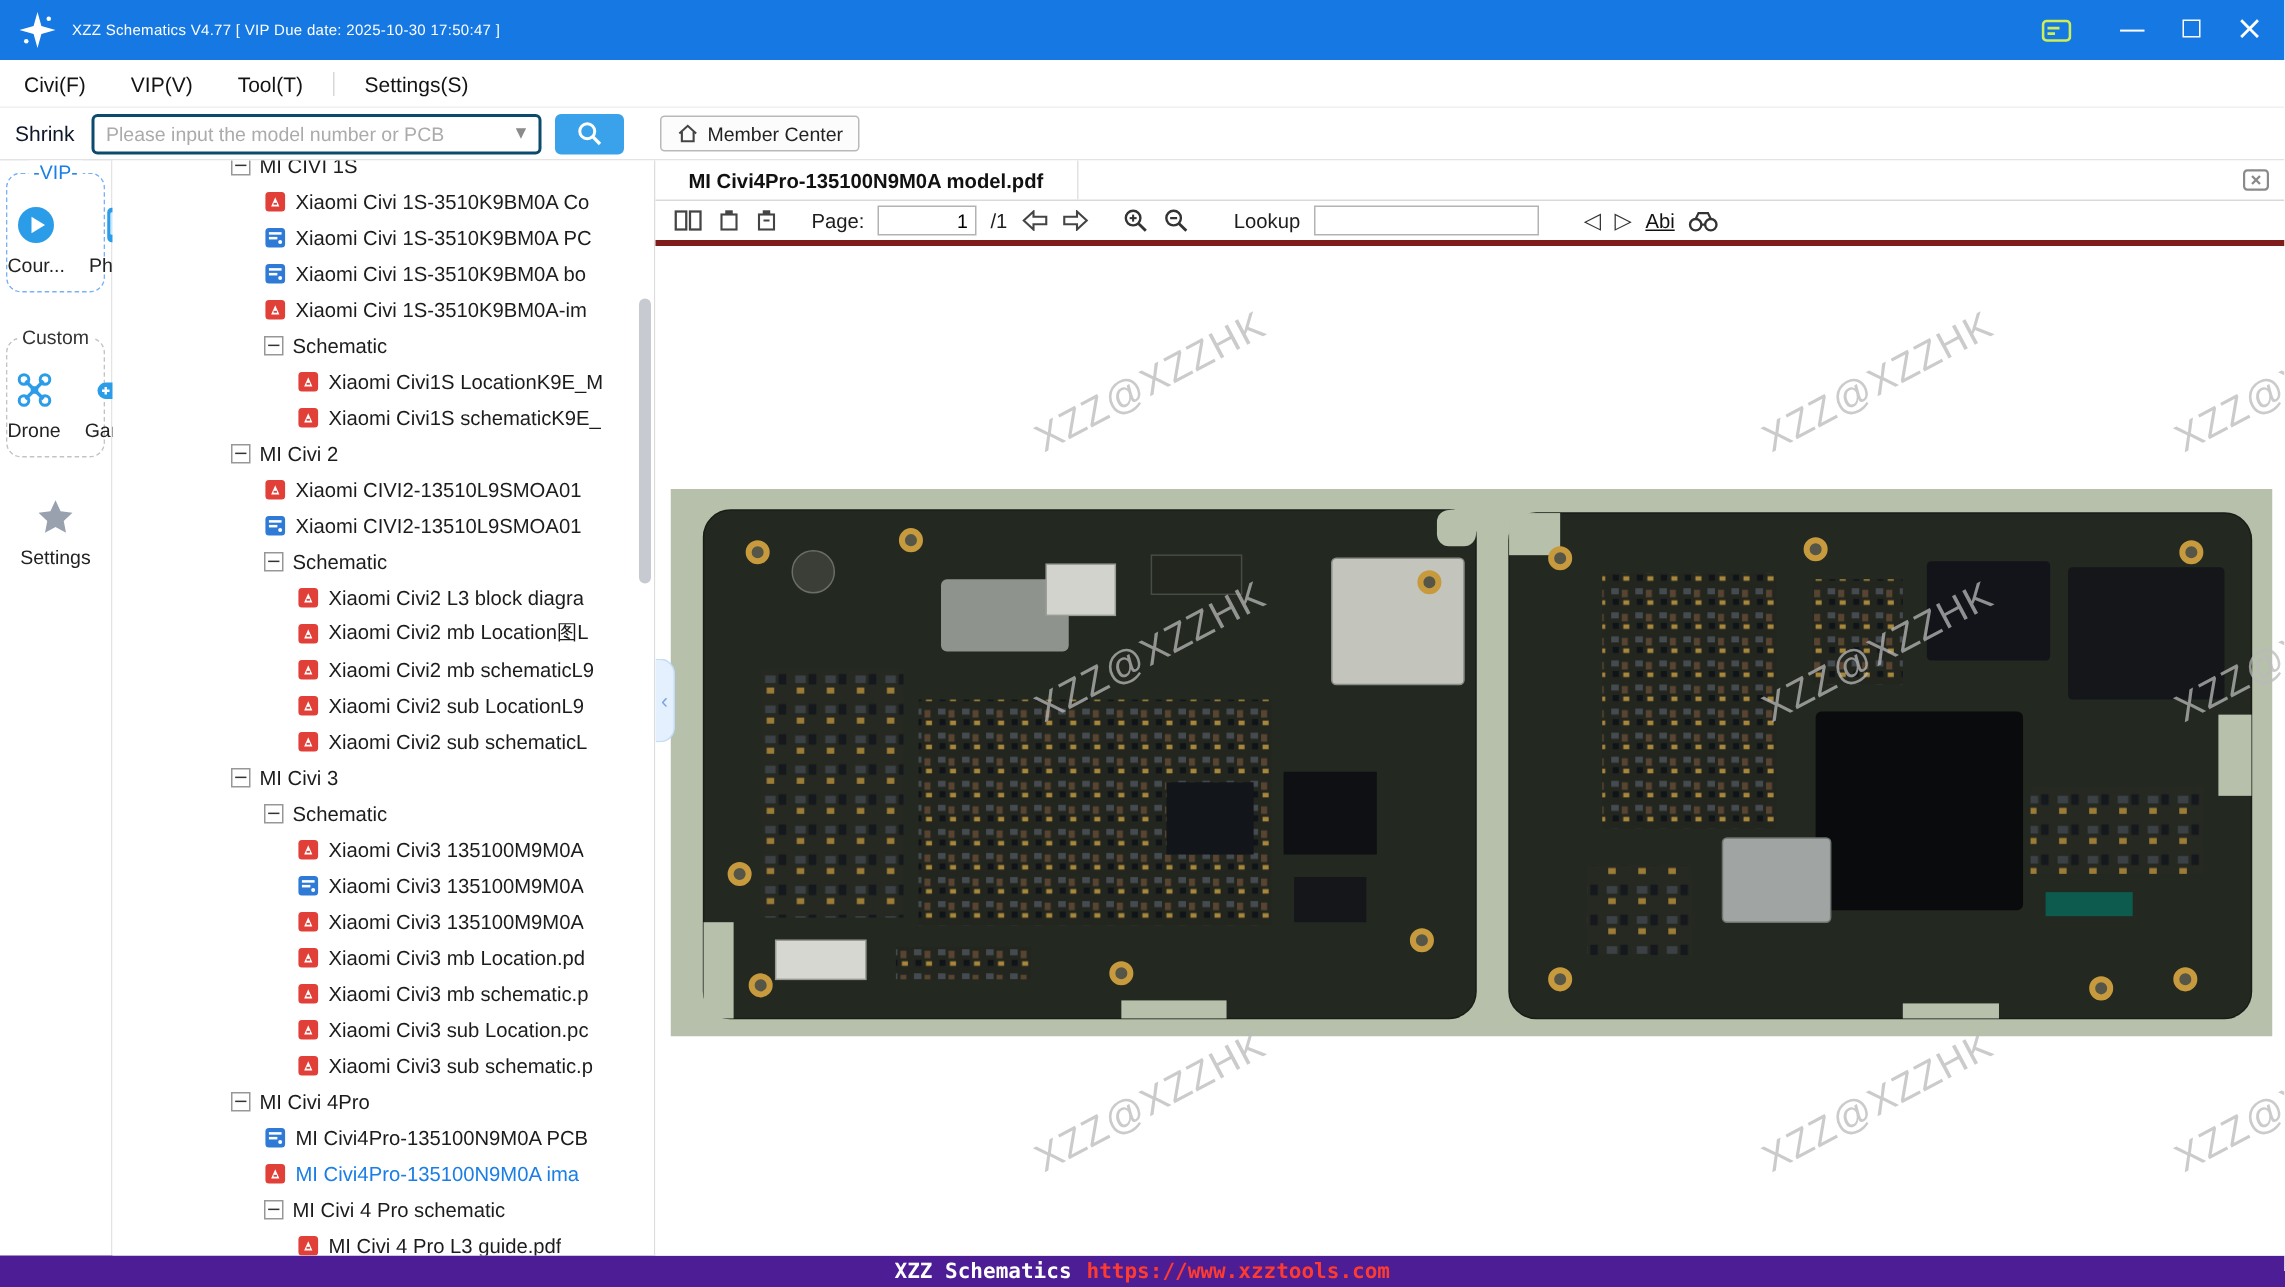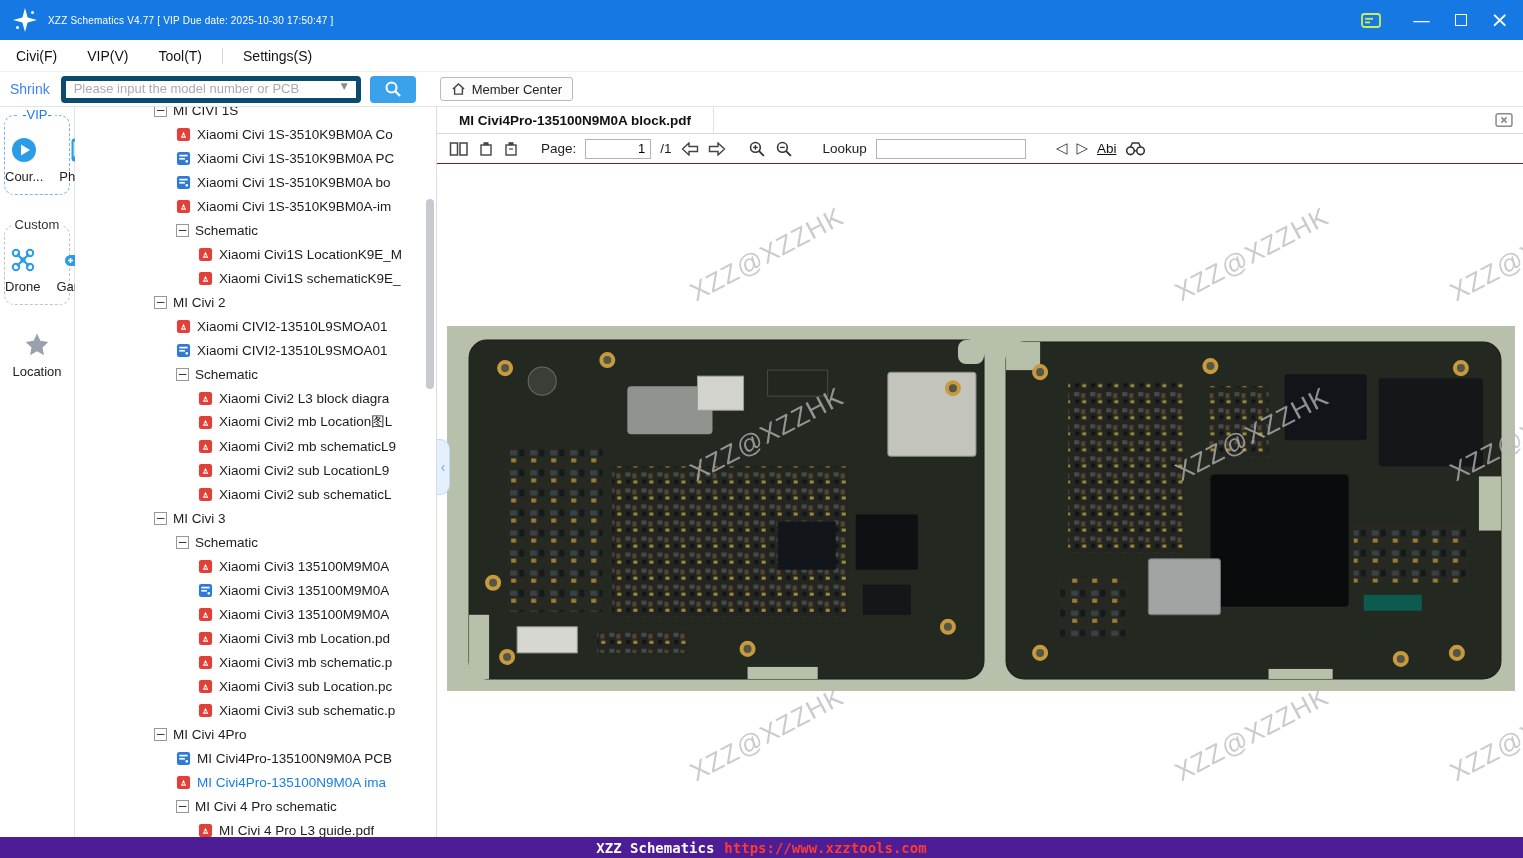--- a/index.html
+++ b/index.html
@@ -15,22 +15,22 @@
   .maxrect{display:inline-block;width:12px;height:12px;border:1.6px solid #fff}
   .vipcard{display:inline-flex;margin-right:8px}
 
   
   .menubar{height:32px;display:flex;align-items:center;padding:0 16px;gap:30px;font-size:14px;color:#131313;border-bottom:1px solid #f0f0f0;flex:0 0 auto}
   .menu-item{cursor:default}
   .menu-divider{width:1px;height:16px;background:#d7d7d7;margin:0 -10px}
 
   
   .toolbar{height:35px;display:flex;align-items:center;padding:0 8px;gap:9px;border-bottom:1px solid #e3e3e3;flex:0 0 auto}
-  .shrink{font-size:14px;color:#3b82f6;padding:0 2px;cursor:pointer}
-  .searchbox{width:300px;height:27px;border:5px solid #0c4a6e;border-radius:4px;display:flex;align-items:flex-start;padding:0 8px;background:#fff}
+  .shrink{font-size:14px;color:#0f172a;padding:0 2px;cursor:pointer}
+  .searchbox{width:300px;height:27px;border:2px solid #0c4a6e;border-radius:4px;display:flex;align-items:center;padding:0 8px;background:#fff}
   .searchbox input{flex:1;border:0;outline:0;font-size:13px;color:#333;font-family:"Liberation Sans",sans-serif}
   .searchbox input::placeholder{color:#ababab}
   .chev{font-size:9px;color:#8b8b8b;font-family:"DejaVu Sans",sans-serif;cursor:pointer}
   .search-btn{width:46px;height:27px;background:#3aa2ea;border:0;border-radius:4px;display:flex;align-items:center;justify-content:center;cursor:pointer}
   .member{height:24px;border:1px solid #b9b9b9;border-radius:3px;background:#fcfcfc;display:inline-flex;align-items:center;gap:6px;padding:0 10px;font-size:13px;color:#222;margin-left:15px;cursor:pointer;font-family:"Liberation Sans",sans-serif}
 
   
   .body{flex:1;display:flex;min-height:0}
 
   
@@ -54,21 +54,21 @@
   .tlabel{overflow:hidden}
   .tscroll{position:absolute;right:1px;top:2px;bottom:2px;width:10px}
   .tthumb{position:absolute;left:1px;width:8px;top:90px;height:190px;background:#c7cad0;border-radius:4px;cursor:pointer}
 
   
   .main{flex:1;display:flex;flex-direction:column;min-width:0;position:relative;background:#fff}
   .collapse-handle{position:absolute;left:0;top:332px;width:13px;height:56px;background:#e4f0fd;border:1px solid #c3dcf8;border-left:none;border-radius:0 10px 10px 0;display:flex;align-items:center;justify-content:center;color:#7aa5dd;font-size:14px;z-index:20;cursor:pointer}
   .tabrow{height:27px;border-bottom:1px solid #d9d9d9;display:flex;align-items:center;flex:0 0 auto}
   .tab{padding:0 22px;font-weight:bold;font-size:13.5px;color:#111;height:100%;display:flex;align-items:center;border-right:1px solid #e2e2e2;cursor:pointer}
   .closedoc{margin-left:auto;margin-right:10px;display:inline-flex;cursor:pointer}
-  .pdfbar{height:30px;display:flex;align-items:center;gap:9px;padding:0 12px;border-bottom:1px solid #7f1d1d;font-size:13.5px;color:#1d1d1d;flex:0 0 auto}
+  .pdfbar{height:30px;display:flex;align-items:center;gap:9px;padding:0 12px;border-bottom:4px solid #7f1d1d;font-size:13.5px;color:#1d1d1d;flex:0 0 auto}
   .pdfbar .ibtn{display:inline-flex;align-items:center;justify-content:center;cursor:pointer;color:#333;font-family:"DejaVu Sans",sans-serif}
   .pdfbar .glyph{font-size:15px;line-height:1}
   .pageinput{width:66px;height:20px;border:1px solid #b3b3b3;text-align:right;padding-right:5px;font-size:13px;outline:0;font-family:"Liberation Sans",sans-serif}
   .lookupinput{width:150px;height:20px;border:1px solid #b3b3b3;font-size:13px;outline:0;padding:0 4px;font-family:"Liberation Sans",sans-serif}
   .abi{text-decoration:underline;font-size:13.5px;cursor:pointer;color:#111}
   .gap8{width:4px}.gap16{width:12px}
 
   
   .canvas{flex:1;position:relative;background:#fff;overflow:hidden}
   .pcbwrap{position:absolute;left:10px;top:162px;width:1068px;height:365px;z-index:1}
@@ -216,21 +216,21 @@
           <span class="slabel">Car</span>
         </div>
       </div>
 
       <div class="sideitem fav">
         <span class="sicon">
           <svg viewBox="0 0 28 28">
               <path d="M14 2.5 L17.4 9.8 L25.3 10.9 L19.5 16.4 L21 24.2 L14 20.3 L7 24.2 L8.5 16.4 L2.7 10.9 L10.6 9.8 Z" fill="#98a1ad"></path>
             </svg>
         </span>
-        <span class="slabel">Location</span>
+        <span class="slabel">Settings</span>
       </div>
     </div>
 
     <div class="treepanel">
       <div class="treeinner">
           <div class="trow" style="padding-left: 79px;">
             <span class="expbox">−</span>
             <span class="tlabel">MI CIVI 1S</span>
           </div>
           <div class="trow" style="padding-left: 101px;">
@@ -454,21 +454,21 @@
       <div class="tscroll">
         <div class="tthumb"></div>
       </div>
     </div>
 
     <div class="main">
       <div class="collapse-handle">‹</div>
 
       <div class="tabrow">
         <div class="tab">
-          <span>MI Civi4Pro-135100N9M0A block.pdf</span>
+          <span>MI Civi4Pro-135100N9M0A model.pdf</span>
         </div>
         <span class="closedoc">
           <svg width="18" height="16" viewBox="0 0 17 15">
               <rect x="1" y="1.5" width="15" height="12" rx="2" fill="none" stroke="#8a8a8a" stroke-width="1.4"></rect>
               <path d="M6 5 L11 10 M11 5 L6 10" stroke="#8a8a8a" stroke-width="1.5"></path>
             </svg>
         </span>
       </div>
 
       <div class="pdfbar">

